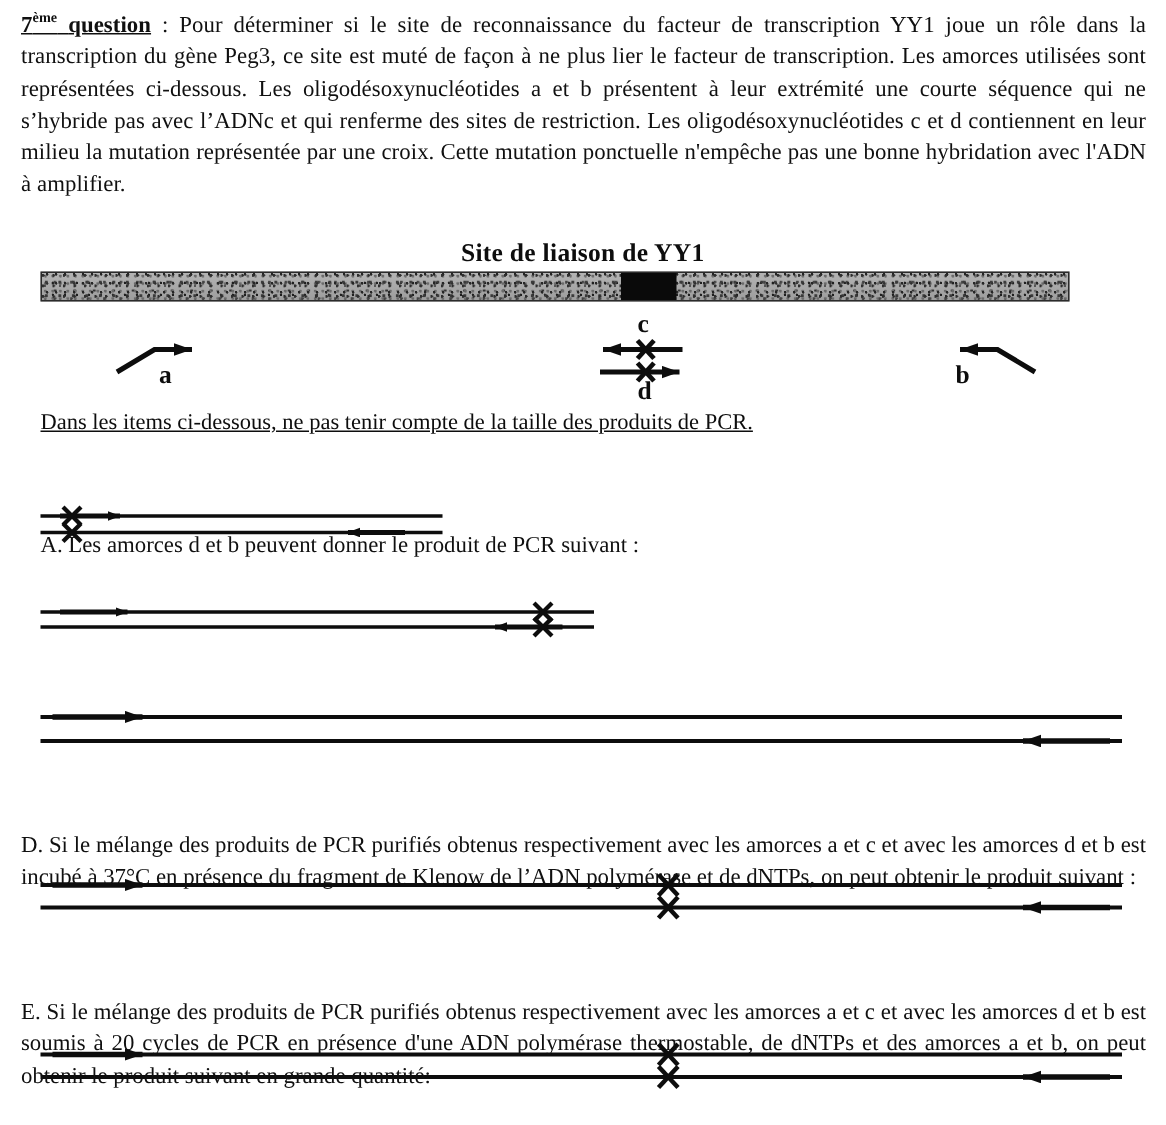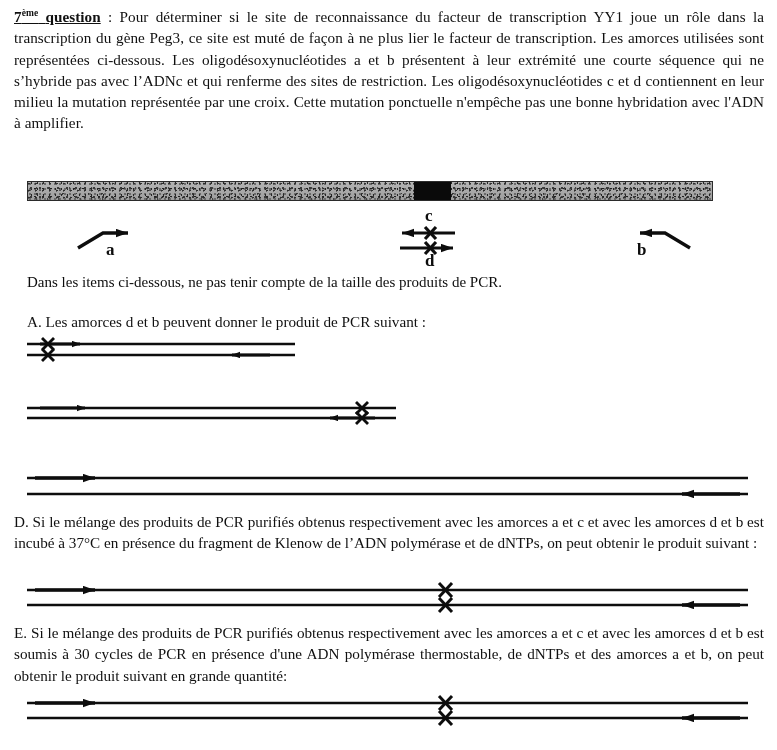--- a/index.html
+++ b/index.html
@@ -50,28 +50,30 @@
   }
 
   .note {
     position: absolute;
     left: 27px;
     top: 272px;
     width: 700px;
     font-size: 15px;
     line-height: 20px;
     text-align: left;
+    text-decoration: underline;
   }
 
   .item-text {
     position: absolute;
     font-size: 15.2px;
     line-height: 21.3px;
     text-align: justify;
     color: #101010;
+    margin-top: 42px;
   }
 
   
   .dia-title {
     position: absolute;
     left: 0;
     top: 159px;
     width: 777px;
     text-align: center;
     font-size: 17px;
@@ -126,20 +128,21 @@
     pointer-events: none;
   }
 </style>
 </head>
 <body>
 
 <div class="page">
 
   <div class="para intro"><span class="q-head"><span>7</span><sup>ème</sup> <span>question</span></span><span> : Pour déterminer si le site de reconnaissance du facteur de transcription YY1 joue un rôle dans la transcription du gène Peg3, ce site est muté de façon à ne plus lier le facteur de transcription. Les amorces utilisées sont représentées ci-dessous. Les oligodésoxynucléotides a et b présentent à leur extrémité une courte séquence qui ne s’hybride pas avec l’ADNc et qui renferme des sites de restriction. Les oligodésoxynucléotides c et d contiennent en leur milieu la mutation représentée par une croix. Cette mutation ponctuelle n'empêche pas une bonne hybridation avec l'ADN à amplifier.</span></div>
 
+  <div class="dia-title">Site de liaison de YY1</div>
 
   <div class="dna-bar">
     <div class="yy1-block"></div>
   </div>
 
   <svg class="layer" viewBox="0 0 777 750">
     <defs>
       <marker id="ah-r" markerWidth="9" markerHeight="9" refX="8" refY="3.2" orient="auto" markerUnits="userSpaceOnUse">
         <path d="M0,0 L8.5,3.2 L0,6.4 z" fill="#0d0d0d"></path>
       </marker>
@@ -244,15 +247,15 @@
   <div class="prim-label" style="left:425px; top:251px;">d</div>
 
   <div class="note">Dans les items ci-dessous, ne pas tenir compte de la taille des produits de PCR.</div>
 
   <div class="item-text" style="left:27px; top:311px; width:700px;">A. Les amorces d et b peuvent donner le produit de PCR suivant :</div>
 
 
 
   <div class="item-text" style="left:14px; top:511px; width:750px;">D. Si le mélange des produits de PCR purifiés obtenus respectivement avec les amorces a et c et avec les amorces d et b est incubé à 37°C en présence du fragment de Klenow de l’ADN polymérase et de dNTPs, on peut obtenir le produit suivant :</div>
 
-  <div class="item-text" style="left:14px; top:622px; width:750px;">E. Si le mélange des produits de PCR purifiés obtenus respectivement avec les amorces a et c et avec les amorces d et b est soumis à 30 cycles de PCR en présence d'une ADN polymérase thermostable, de dNTPs et des amorces a et b, on peut obtenir le produit suivant en grande quantité:</div>
+  <div class="item-text" style="left:14px; top:622px; width:750px;">E. Si le mélange des produits de PCR purifiés obtenus respectivement avec les amorces a et c et avec les amorces d et b est soumis à 20 cycles de PCR en présence d'une ADN polymérase thermostable, de dNTPs et des amorces a et b, on peut obtenir le produit suivant en grande quantité:</div>
 
 </div>
 
 </body></html>

